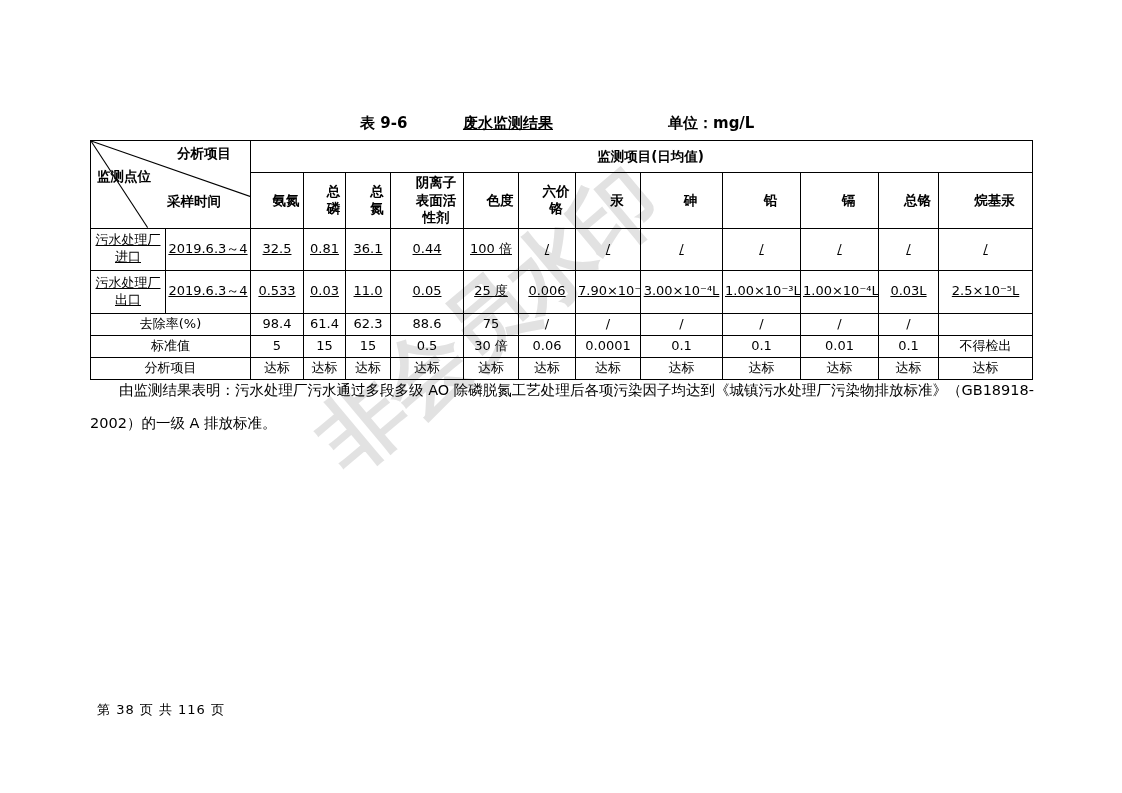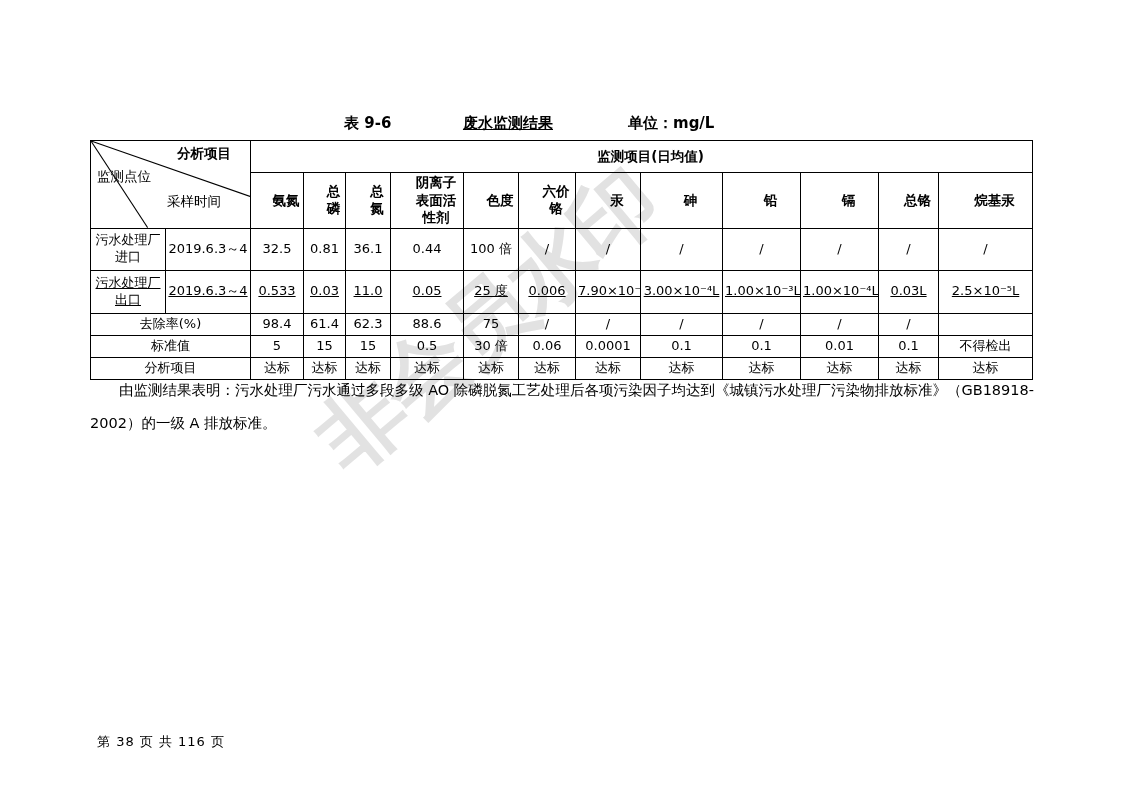--- a/index.html
+++ b/index.html
@@ -12,51 +12,51 @@
   .watermark{
     position:absolute;left:330px;top:395px;z-index:0;
     font-size:86px;font-weight:bold;color:#e2e2e2;white-space:nowrap;
     transform:rotate(-40deg);transform-origin:0 50%;
     letter-spacing:-4px;user-select:none;pointer-events:none;
   }
   .content{position:relative;z-index:1;}
   
   .title-line{position:absolute;top:114px;left:0;width:1122px;height:20px;font-weight:bold;font-size:15px;}
   .title-line span{position:absolute;white-space:nowrap;}
-  .t-no{left:344px;}
+  .t-no{left:360px;}
   .t-name{left:463px;text-decoration:underline;}
-  .t-unit{left:628px;}
+  .t-unit{left:668px;}
   
   table.monitor{
     position:absolute;left:90px;top:140px;width:942px;
     border-collapse:collapse;table-layout:fixed;font-size:13px;
   }
   table.monitor th,table.monitor td{
     border:1px solid #000;text-align:center;vertical-align:middle;
     padding:1px 2px;line-height:1.3;background:transparent;overflow:hidden;
   }
   table.monitor th{font-weight:bold;font-size:13.5px;padding-left:20px;}
   thead tr:nth-child(1){height:32px;}
   thead tr:nth-child(2){height:30px;}
-  tbody tr:nth-child(1){height:42px;}
+  tbody tr:nth-child(1){height:42px;text-decoration:underline;}
   tbody tr:nth-child(2){height:43px;text-decoration:underline;}
   tbody tr:nth-child(3),tbody tr:nth-child(4),tbody tr:nth-child(5){height:22px;}
   
   .corner{position:relative;padding:0 !important;}
   .corner svg{position:absolute;left:0;top:0;width:100%;height:100%;}
   .corner .c-analysis{position:absolute;left:86px;top:4px;font-weight:bold;white-space:nowrap;}
-  .corner .c-site{position:absolute;left:6px;top:26px;width:54px;text-align:left;font-weight:normal;line-height:19px;}
-  .corner .c-time{position:absolute;left:76px;top:52px;font-weight:normal;white-space:nowrap;}
+  .corner .c-site{position:absolute;left:6px;top:26px;width:54px;text-align:left;font-weight:bold;line-height:19px;}
+  .corner .c-time{position:absolute;left:76px;top:52px;font-weight:bold;white-space:nowrap;}
   
   .conclusion{
     position:absolute;left:90px;top:374px;width:944px;
     font-size:14.5px;line-height:33px;text-indent:2em;text-align:justify;
   }
   
-  .page-footer{position:absolute;left:97px;top:701px;font-size:13px;letter-spacing:1px;margin-top:32px;}
+  .page-footer{position:absolute;left:97px;top:701px;font-size:13px;letter-spacing:1px;}
 </style>
 </head>
 <body>
 
 <div class="page">
 
   <div class="watermark">非会员水印</div>
 
   <div class="content">
 

